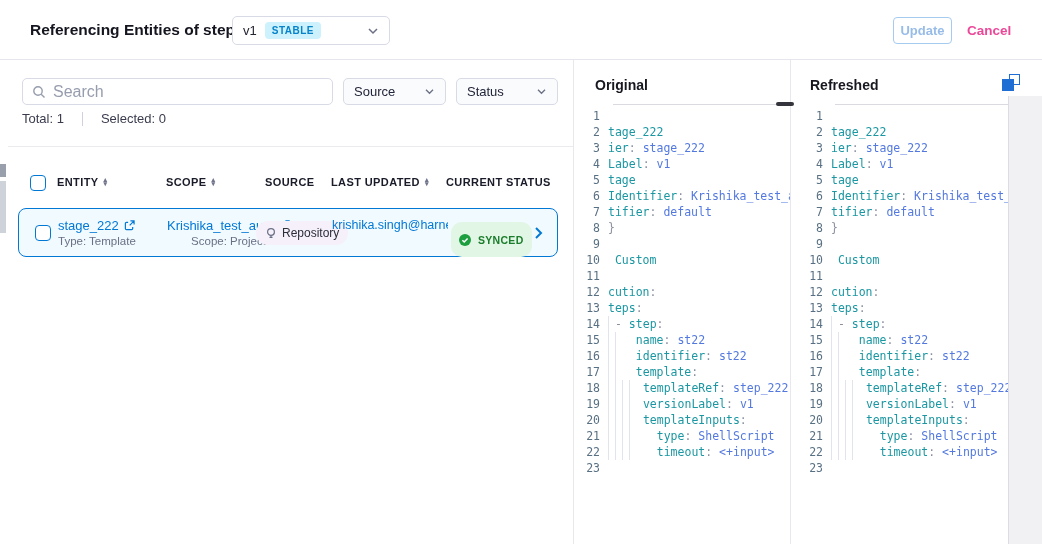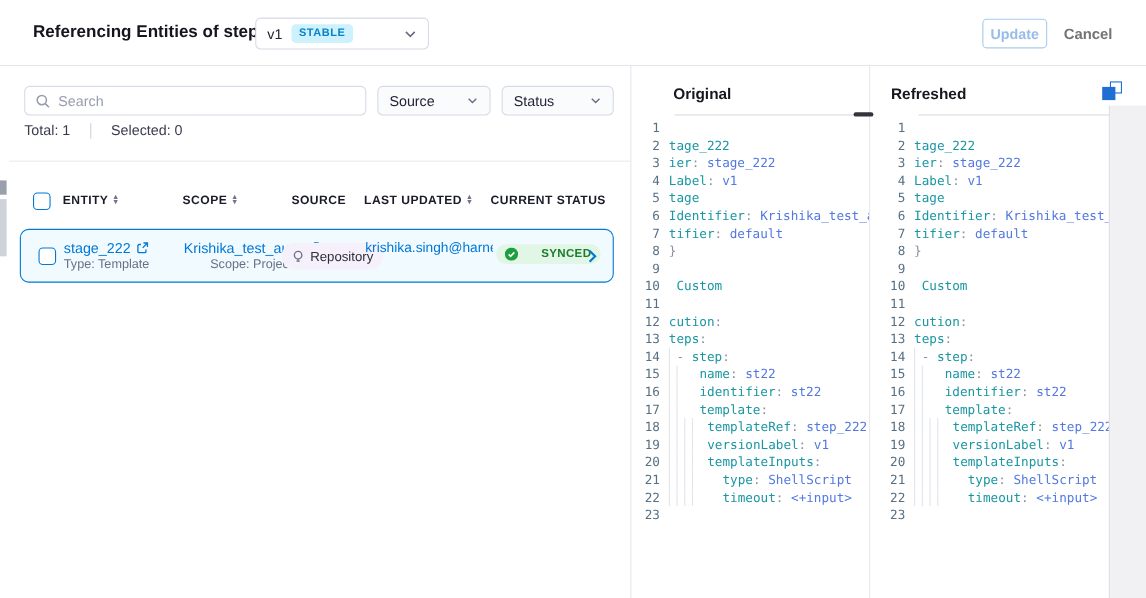--- a/index.html
+++ b/index.html
@@ -14,46 +14,46 @@
   .edge-mark2 { left:0; top:181px; width:6px; height:52px; background:#ced2d9; }
 
   
   .header { left:0; top:0; width:1042px; height:60px; background:#fff; border-bottom:1px solid #e5e6ec; }
   .page-title { left:30px; top:21px; font-size:15.5px; font-weight:bold; color:#14151f; }
   .version-select { left:232px; top:16px; width:158px; height:29px; border:1px solid #d8dae6; border-radius:5px; background:#fff; display:flex; align-items:center; padding:0 10px; gap:8px; cursor:pointer; }
   .version-label { font-size:13px; color:#22242f; }
   .stable-badge { background:#cdf1fd; color:#0683c9; font-size:10px; font-weight:bold; letter-spacing:.5px; padding:3px 7px; border-radius:4px; }
   .version-chevron { margin-left:auto; }
   .update-btn { left:893px; top:17px; width:59px; height:27px; border:1px solid #a6cbf0; border-radius:4px; background:#fff; color:#97bce8; font-size:13px; font-weight:bold; display:flex; align-items:center; justify-content:center; cursor:default; }
-  .cancel-btn { left:967px; top:23px; font-size:13.5px; font-weight:bold; color:#737373; cursor:pointer; }
+  .cancel-btn { left:967px; top:23px; font-size:13.5px; font-weight:bold; color:#ec4899; cursor:pointer; }
 
   
   .search-box { left:22px; top:78px; width:311px; height:27px; border:1px solid #d8dae6; border-radius:5px; background:#fff; display:flex; align-items:center; padding:0 9px; gap:7px; }
-  .search-placeholder { color:#979dae; font-size:13px; }
+  .search-placeholder { color:#979dae; font-size:16px; }
   .filter-select { top:78px; height:27px; border:1px solid #d8dae6; border-radius:5px; background:#fafbfc; display:flex; align-items:center; padding:0 10px; font-size:13px; color:#23253a; cursor:pointer; }
   .source-select { left:343px; width:103px; }
   .status-select { left:456px; width:102px; }
   .filter-select .chev { margin-left:auto; }
   .totals { left:22px; top:111px; display:flex; align-items:center; gap:18px; font-size:13px; color:#3a3c4e; }
   .totals .sep { width:1px; height:14px; background:#cfd1dc; }
   .left-divider { left:8px; top:146px; width:565px; height:1px; background:#eaeaef; }
 
   
   .thead { left:0; top:170px; width:573px; height:28px; }
   .checkbox { width:16px; height:16px; border:1.6px solid #0278d5; border-radius:4px; background:#fff; cursor:pointer; }
   .th { position:absolute; top:6px; font-size:11px; font-weight:bold; letter-spacing:.4px; color:#191b28; display:flex; align-items:center; gap:5px; }
   .sort { display:inline-flex; flex-direction:column; line-height:4.5px; font-size:7px; color:#70758c; cursor:pointer; }
 
   
   .row-card { left:18px; top:208px; width:540px; height:49px; border:1px solid #0278d5; border-radius:8px; background:#f0faff; cursor:pointer; }
   .cell { position:absolute; }
   .link { color:#0278d5; font-size:13px; text-decoration:none; cursor:pointer; }
   .sub { color:#6b7085; font-size:11.5px; margin-top:2px;text-align:center; }
   .pill-source { display:inline-flex; align-items:center; gap:5px; background:#f6f0fa; border-radius:12px; height:24px; padding:0 9px; font-size:12px; color:#2c2e3a; }
-  .pill-synced { display:inline-flex; align-items:center; gap:21px; background:#e2f6e5; border-radius:11px; height:18px; padding:0 8px; font-size:10.5px; font-weight:bold; letter-spacing:.3px; color:#1b7d2c; }
+  .pill-synced { display:inline-flex; align-items:center; gap:7px; background:#e2f6e5; border-radius:11px; height:35px; padding:0 8px; font-size:10.5px; font-weight:bold; letter-spacing:.3px; color:#1b7d2c; }
   .updated-by { font-size:12.5px; }
   .updated-at { font-size:12px; color:#6b7085; margin-top:2px; }
 
   
   .vdiv-left { left:573px; top:60px; width:1px; height:484px; background:#e7e7ed; }
   .vdiv-mid { left:790px; top:60px; width:1px; height:484px; background:#e7e7ed; }
   .vdiv-right { left:1008px; top:96px; width:1px; height:448px; background:#dcdce2; }
   .gray-strip { left:1009px; top:96px; width:33px; height:448px; background:#f1f1f3; }
   .panel-title { top:77px; font-size:14px; font-weight:bold; color:#16171f; }
   .copy-icon { left:1002px; top:74px; width:20px; height:20px; cursor:pointer; }
@@ -222,21 +222,21 @@
 
   <div class="cell" style="left:515px; top:17px;">
     <svg width="9" height="14" viewBox="0 0 9 14">
         <polyline points="2,2 7,7 2,12" fill="none" stroke="#0278d5" stroke-width="2"></polyline>
       </svg>
   </div>
 </div>
 
 <div class="abs vdiv-left"></div>
 <div class="abs vdiv-mid"></div>
-<div class="abs panel-title" style="left:612px;">Original</div>
+<div class="abs panel-title" style="left:595px;">Original</div>
 <div class="abs panel-title" style="left:810px;">Refreshed</div>
 <div class="abs copy-icon">
   <div class="copy-back"></div>
     <div class="copy-front"></div>
 </div>
 
 <div class="abs hsb-track" style="left:613px; width:177px;"></div>
 <div class="abs hsb-thumb"></div>
 <div class="abs hsb-track" style="left:835px; width:173px;"></div>
 

